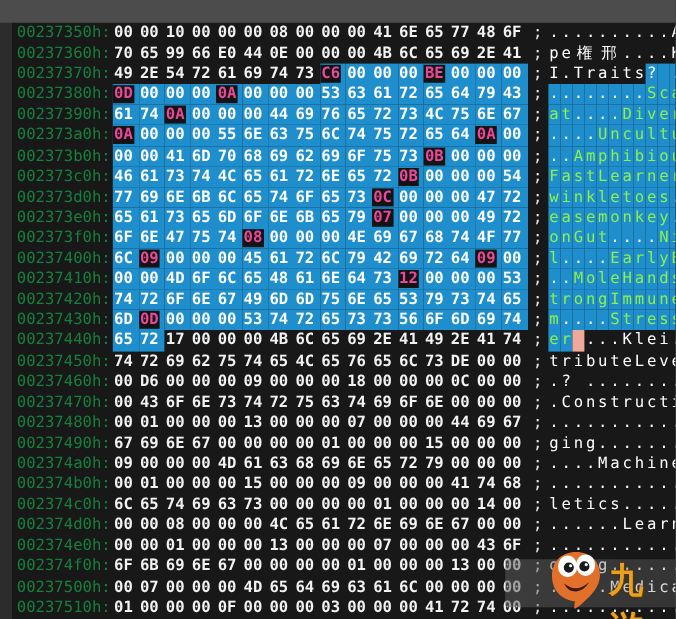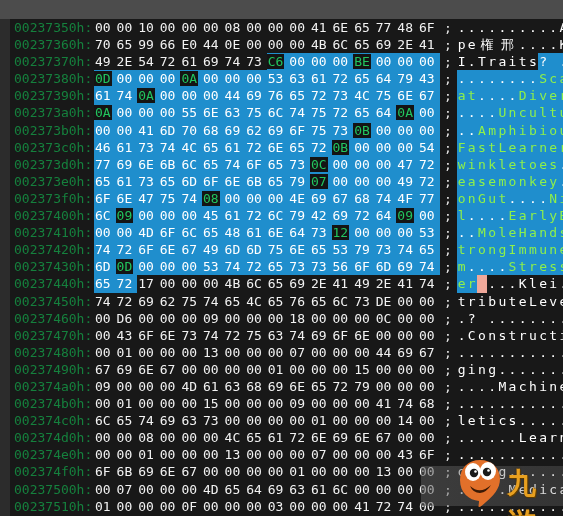--- a/index.html
+++ b/index.html
@@ -67,20 +67,21 @@
   .addr {
     display: inline-block;
     width: 84px;
     color: #15803d;
     padding-left: 4px;
     box-sizing: border-box;
   }
 
   .hexzone {
     display: inline-block;
+    font-weight: bold;
   }
 
   .byte {
     display: inline-block;
     width: 21.6px;
     color: #f2f2f2;
     text-align: left;
   }
   .byte i {
     font-style: normal;
@@ -89,21 +90,21 @@
   .byte.sel {
     background: #1f8ecd;
     color: #ffffff;
   }
   .byte.ctl i {
     background: #141414;
     color: #cfc04a;
   }
   .byte.sel.ctl i {
     background: #141414;
-    color: #22c55e;
+    color: #ec4899;
   }
 
   .semi {
     display: inline-block;
     width: 17px;
     color: #e8e8e8;
     text-align: center;
   }
 
   .ascii {

